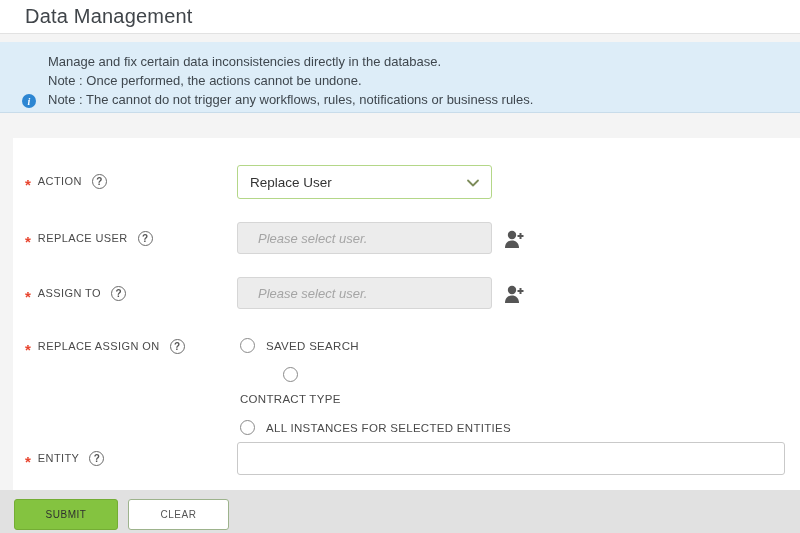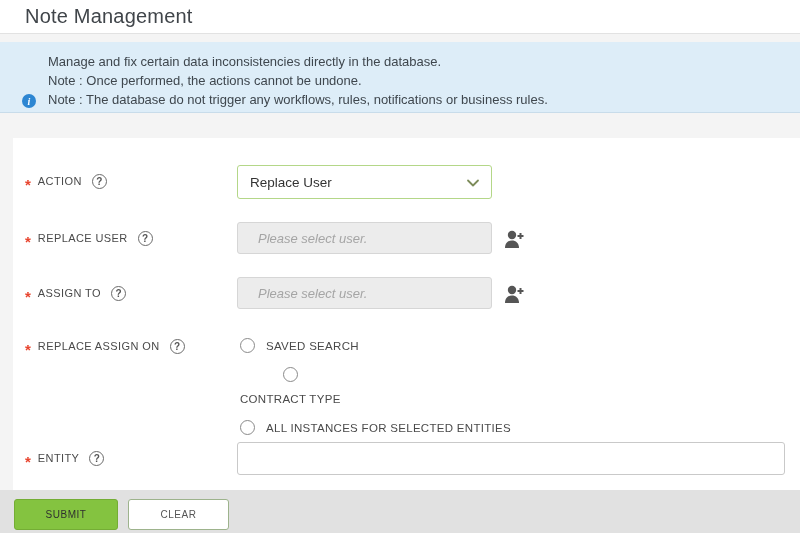--- a/index.html
+++ b/index.html
@@ -117,28 +117,28 @@
   }
   .btn-clear {
     left: 128px; width: 101px;
     background: #ffffff; border: 1px solid #9db38c; color: #555;
   }
 </style>
 </head>
 <body>
 
 <div class="header">
-  <div class="page-title">Note Management</div>
+  <div class="page-title">Data Management</div>
 </div>
 
 <div class="banner">
   <div class="info-icon">i</div>
   <div class="banner-line">Manage and fix certain data inconsistencies directly in the database.</div>
   <div class="banner-line">Note : Once performed, the actions cannot be undone.</div>
-  <div class="banner-line">Note : The database do not trigger any workflows, rules, notifications or business rules.</div>
+  <div class="banner-line">Note : The cannot do not trigger any workflows, rules, notifications or business rules.</div>
 </div>
 
 <div class="panel">
 
   <div class="field-label" style="top:31px;">
     <span class="req">*</span>
     <span class="label-text">ACTION</span>
     <span class="help-icon">?</span>
   </div>
   <div class="select-box">

